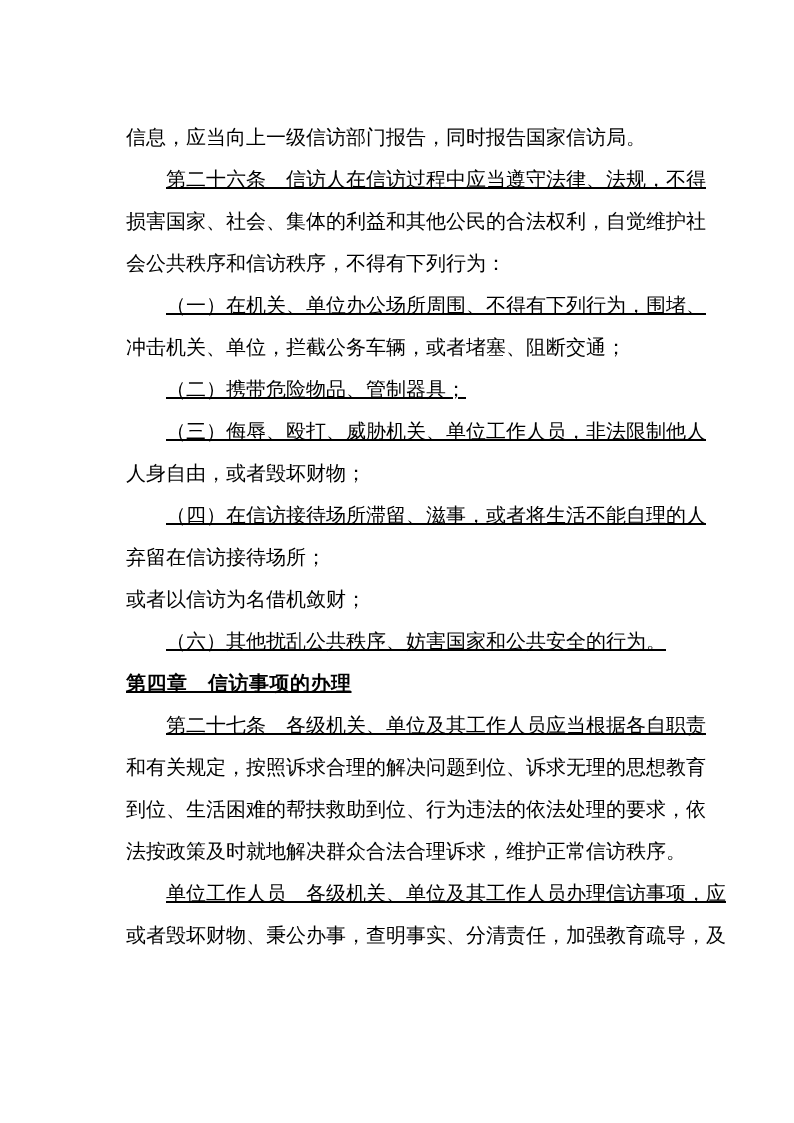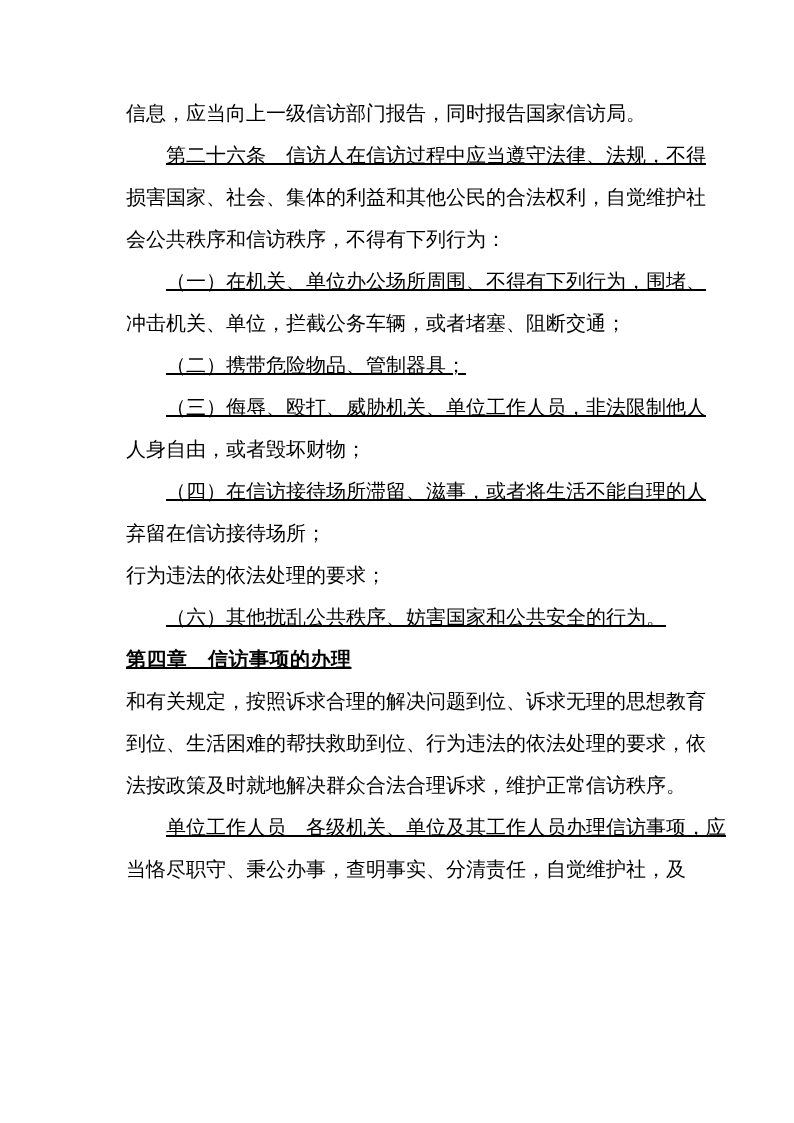--- a/index.html
+++ b/index.html
@@ -9,21 +9,21 @@
   }
   body {
     width: 794px;
     height: 1123px;
     position: relative;
     overflow: hidden;
   }
   .doc {
     position: absolute;
     left: 126px;
-    top: 92px;
+    top: 116px;
     width: 545px;
     color: #000000;
     font-family: "Liberation Serif", serif;
     font-size: 20px;
     line-height: 42px;
   }
   .line {
     white-space: pre;
     height: 42px;
   }
@@ -46,21 +46,22 @@
   <div class="line indent">第二十六条　信访人在信访过程中应当遵守法律、法规，不得</div>
   <div class="line">损害国家、社会、集体的利益和其他公民的合法权利，自觉维护社</div>
   <div class="line">会公共秩序和信访秩序，不得有下列行为：</div>
   <div class="line indent">（一）在机关、单位办公场所周围、不得有下列行为，围堵、</div>
   <div class="line">冲击机关、单位，拦截公务车辆，或者堵塞、阻断交通；</div>
   <div class="line indent">（二）携带危险物品、管制器具；</div>
   <div class="line indent">（三）侮辱、殴打、威胁机关、单位工作人员，非法限制他人</div>
   <div class="line">人身自由，或者毁坏财物；</div>
   <div class="line indent">（四）在信访接待场所滞留、滋事，或者将生活不能自理的人</div>
   <div class="line">弃留在信访接待场所；</div>
-  <div class="line">行为违法的依法处理的要求；</div>
+  <div class="line">或者以信访为名借机敛财；</div>
   <div class="line indent">（六）其他扰乱公共秩序、妨害国家和公共安全的行为。</div>
   <div class="line heading">第四章　信访事项的办理</div>
+  <div class="line indent">第二十七条　各级机关、单位及其工作人员应当根据各自职责</div>
   <div class="line">和有关规定，按照诉求合理的解决问题到位、诉求无理的思想教育</div>
   <div class="line">到位、生活困难的帮扶救助到位、行为违法的依法处理的要求，依</div>
   <div class="line">法按政策及时就地解决群众合法合理诉求，维护正常信访秩序。</div>
   <div class="line indent">单位工作人员　各级机关、单位及其工作人员办理信访事项，应</div>
-  <div class="line">当恪尽职守、秉公办事，查明事实、分清责任，自觉维护社，及</div>
+  <div class="line">或者毁坏财物、秉公办事，查明事实、分清责任，加强教育疏导，及</div>
 </div>
 
 </body></html>

